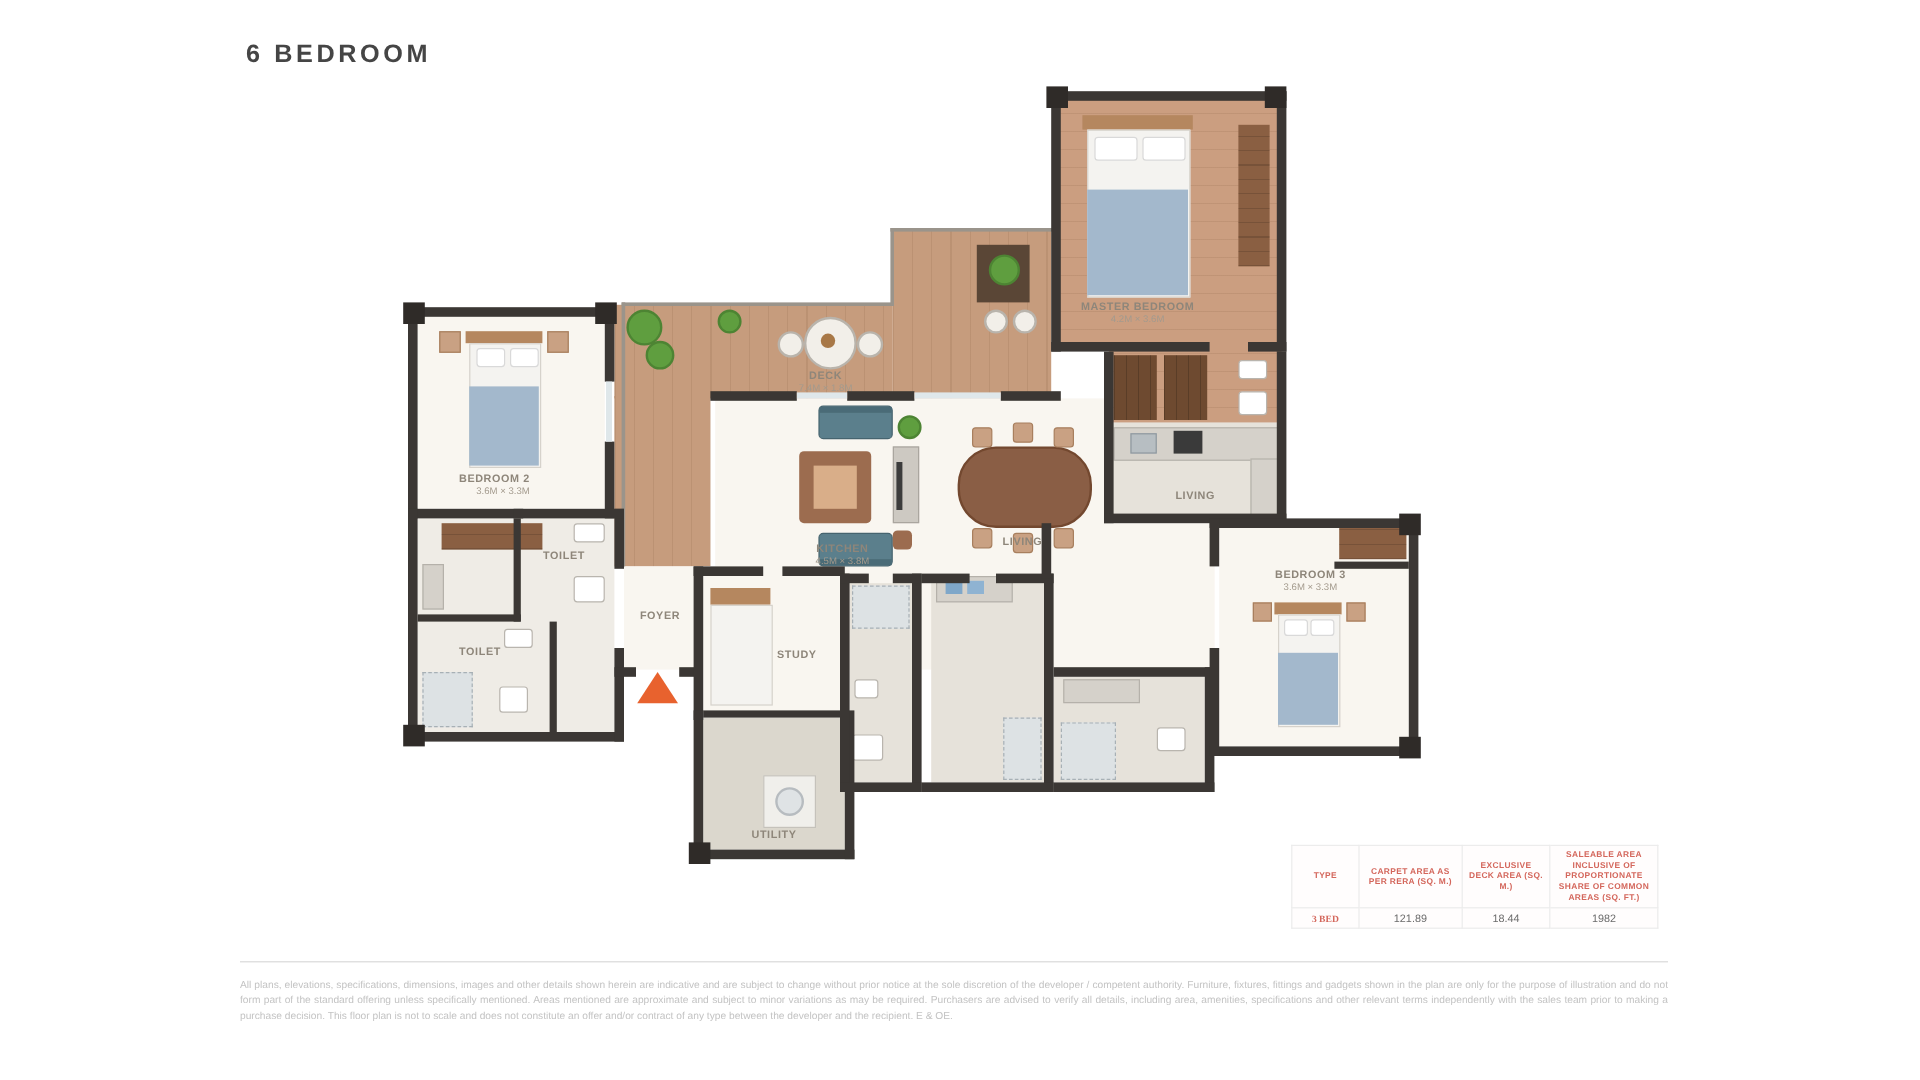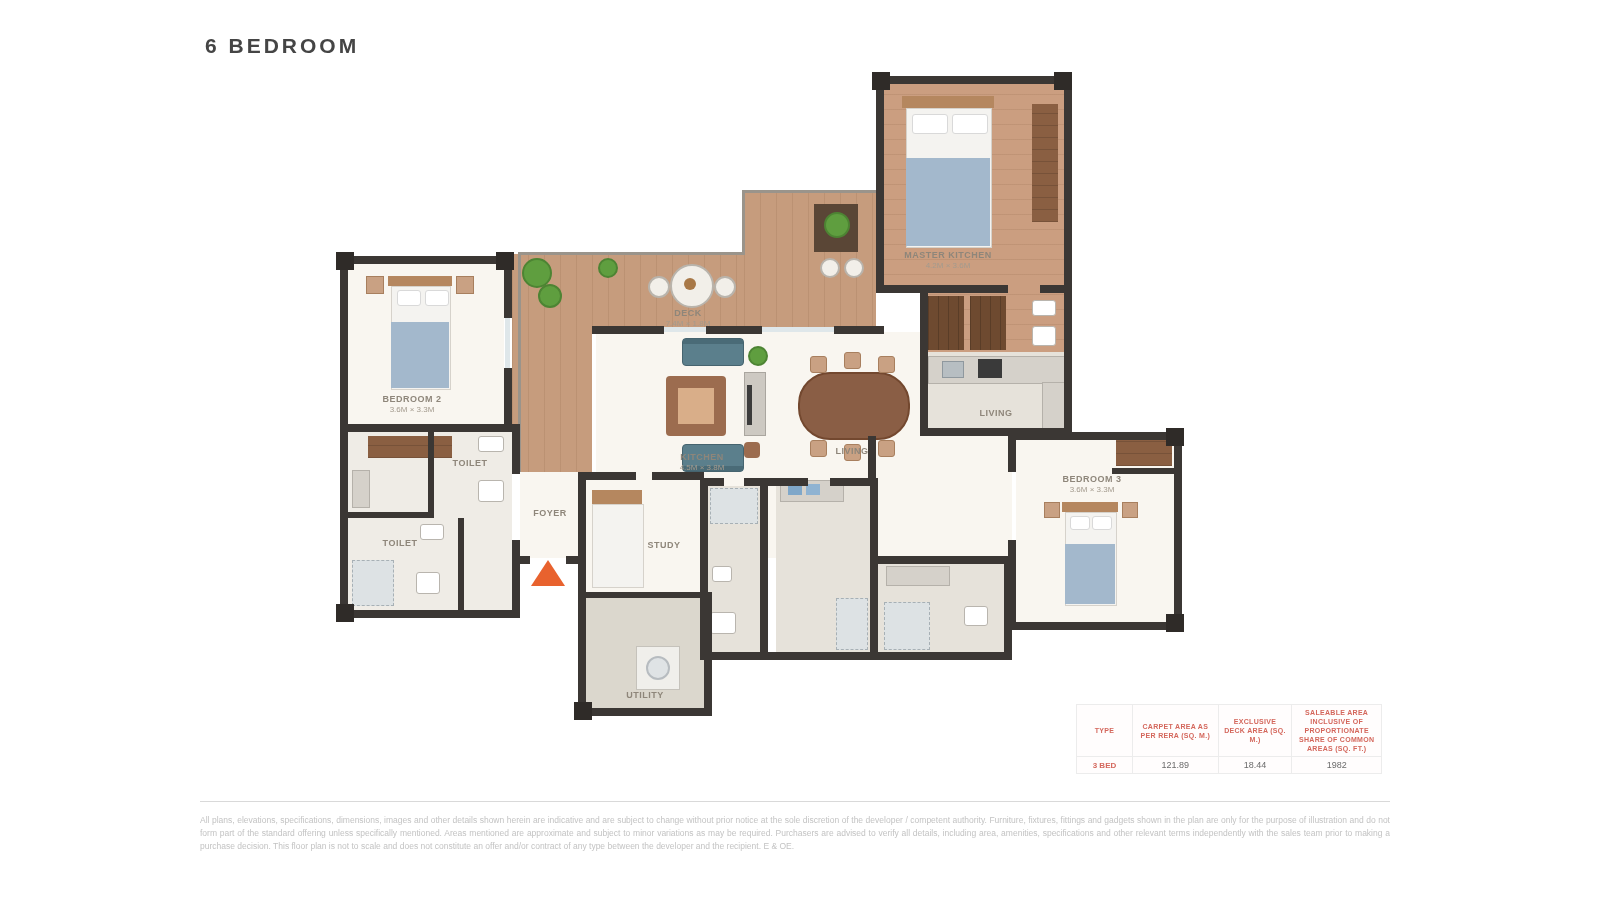--- a/index.html
+++ b/index.html
@@ -55,21 +55,21 @@
   .lbl .dm{display:block;font-size:8px;color:#a39a8d;}
   
   .page-title{position:absolute;left:205px;top:34px;font-size:21px;font-weight:bold;color:#454545;letter-spacing:3px;z-index:60;}
   .divider{position:absolute;left:200px;top:801px;width:1190px;height:1px;background:#d9d9d9;z-index:60;}
   .disclaimer{position:absolute;left:200px;top:814px;width:1190px;font-size:8.5px;color:#c3c3c3;line-height:1.5;text-align:justify;z-index:60;}
   
   .area-table{position:absolute;left:1076px;top:704px;width:306px;border:1px solid #ececec;border-collapse:collapse;background:#fffdfd;z-index:60;}
   .area-table td{border:1px solid #ececec;text-align:center;vertical-align:middle;padding:3px 4px;}
   .area-table .hd{font-size:7px;font-weight:bold;color:#d4675c;letter-spacing:.3px;line-height:1.3;text-transform:uppercase;}
   .area-table .vl{font-size:9px;color:#6b6b6b;}
-  .area-table .vl-red{font-size:8px;font-weight:bold;color:#d4675c;}
+  .area-table .vl-red{font-size:8px;font-weight:bold;color:#d4675c;font-family:Liberation Serif, serif;}
 </style>
 </head>
 <body>
 
 <div class="screen">
 
   <div class="page-title">6 BEDROOM</div>
 
   <div class="floor wood2" style="left:880px;top:80px;width:188px;height:210px;"></div>
   <div class="floor wood2" style="left:924px;top:289px;width:144px;height:66px;"></div>
@@ -262,24 +262,24 @@
   <div class="furn headboard" style="left:592px;top:490px;width:50px;height:14px;"></div>
   <div class="furn bedbase" style="left:592px;top:504px;width:50px;height:82px;"></div>
 
   <div class="furn washer" style="left:636px;top:646px;width:42px;height:42px;">
       <div class="washer-drum" style="left:9px;top:9px;width:20px;height:20px;"></div>
     </div>
 
   <div class="abs arrow-up" style="left:531px;top:560px;"></div>
 
   <div class="lbl" style="left:948px;top:250px;">
-    <span class="nm">MASTER KITCHEN</span>
+    <span class="nm">MASTER BEDROOM</span>
     <span class="dm">4.2M × 3.6M</span>
   </div>
-  <div class="lbl" style="left:412px;top:394px;">
+  <div class="lbl" style="left:412px;top:394px;text-align:right;">
     <span class="nm">BEDROOM 2</span>
     <span class="dm">3.6M × 3.3M</span>
   </div>
   <div class="lbl" style="left:1092px;top:474px;">
     <span class="nm">BEDROOM 3</span>
     <span class="dm">3.6M × 3.3M</span>
   </div>
   <div class="lbl" style="left:702px;top:452px;">
     <span class="nm">KITCHEN</span>
     <span class="dm">4.5M × 3.8M</span>

